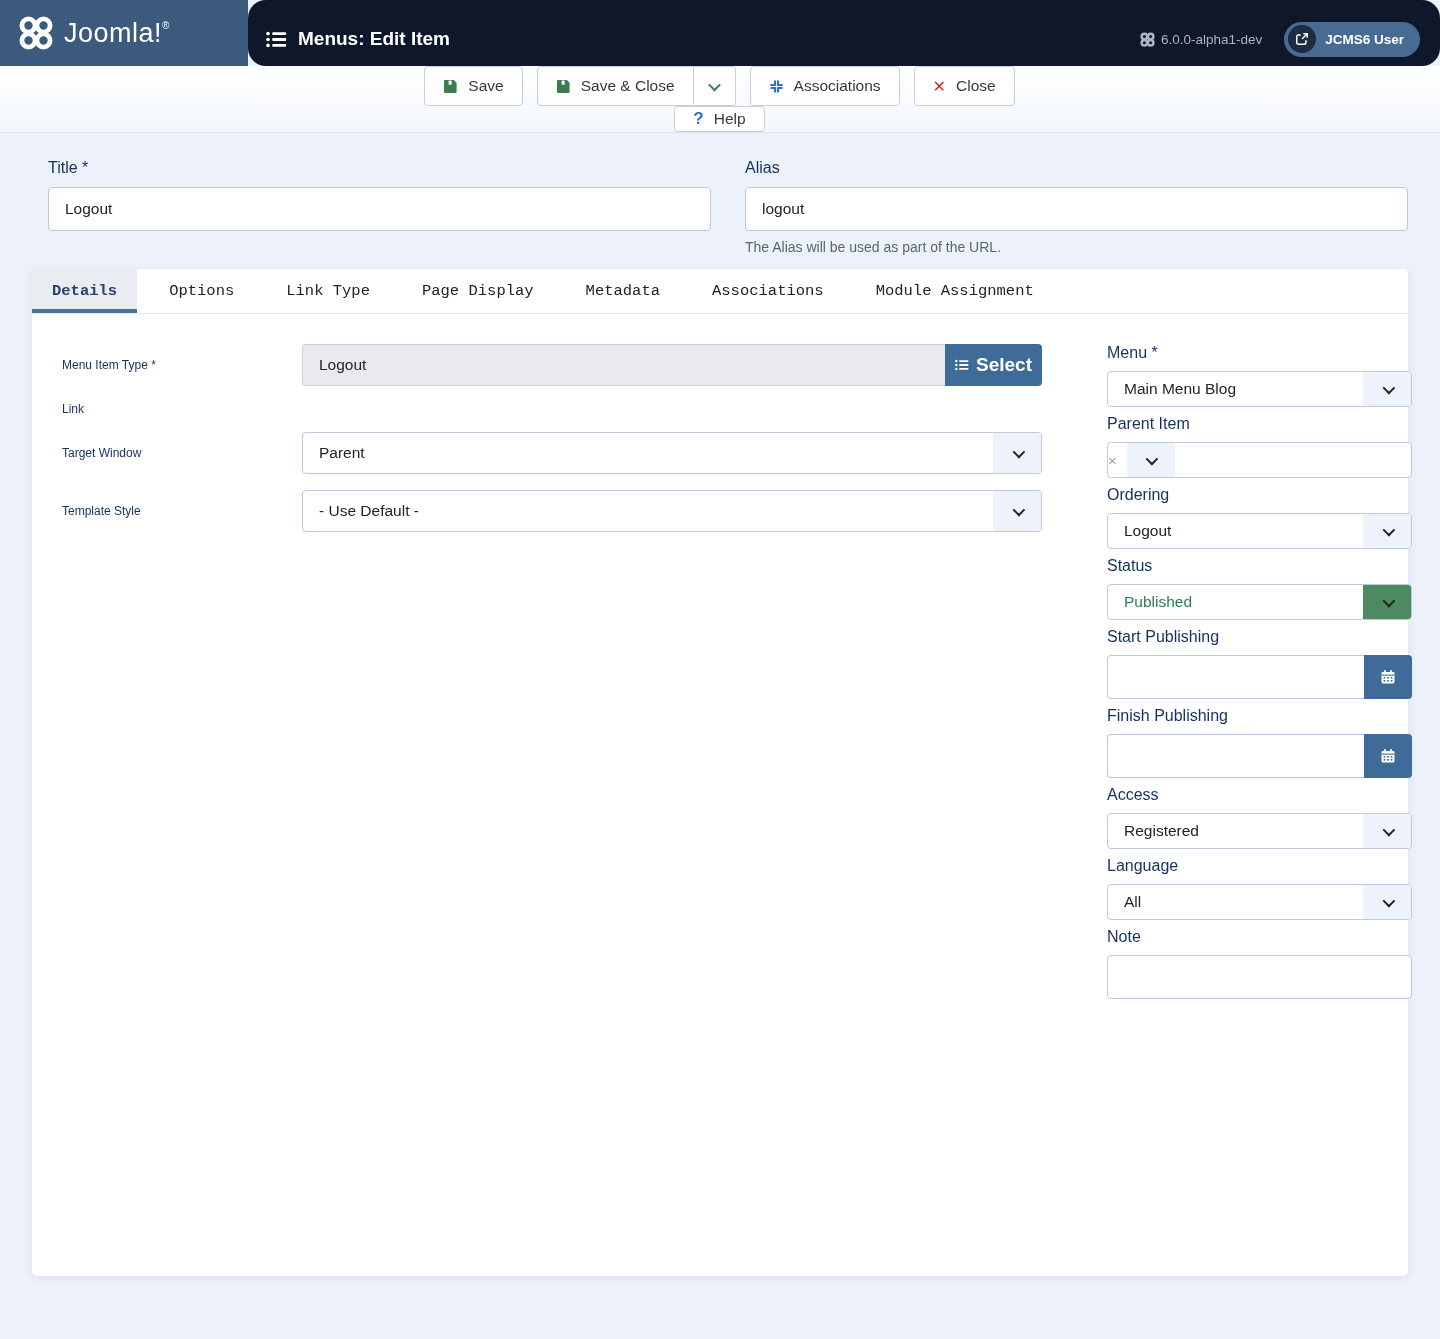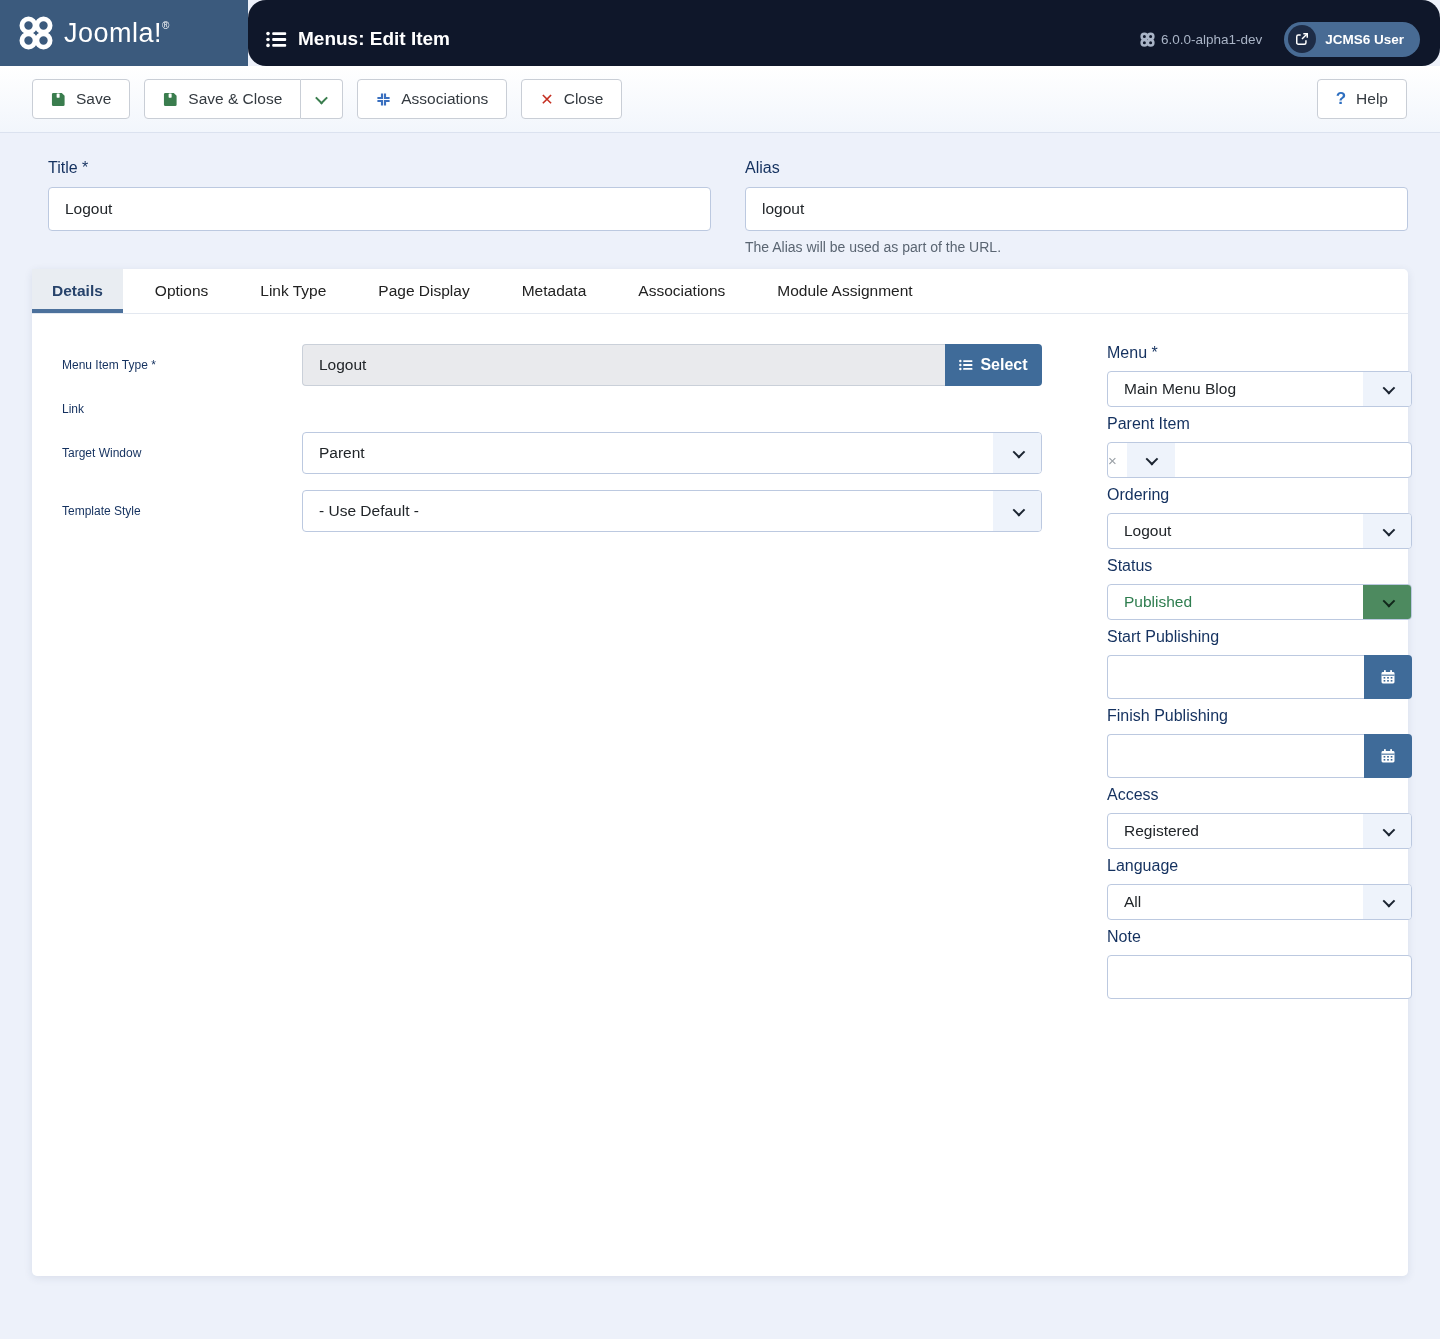--- a/index.html
+++ b/index.html
@@ -34,22 +34,23 @@
   .user-pill .circ {
     width:28px; height:28px; border-radius:50%; background:#1d2b45;
     display:flex; align-items:center; justify-content:center;
   }
   .user-pill .uname { color:#fff; font-size:13.5px; font-weight:bold; }
 
   
   .toolbar {
     height:67px; background:linear-gradient(#ffffff, #f2f6fc);
     border-bottom:1px solid #dbe2ef;
-    display:flex; align-items:center; justify-content:space-between;
+    display:flex; align-items:center; justify-content:flex-end;
     padding:0 33px 0 32px;
+    flex-direction:column;
   }
   .toolbar-left { display:flex; align-items:center; gap:14px; }
   .btn {
     display:flex; align-items:center; gap:10px; background:#fff;
     border:1px solid #c9ced6; border-radius:4px; height:40px;
     padding:0 18px; font-size:15.5px; color:#343a40; cursor:pointer;
     font-family:inherit;
   }
   .btn-group { display:flex; }
   .btn-group .btn.main { border-radius:4px 0 0 4px; }
@@ -71,21 +72,21 @@
     border-radius:4px; padding:0 16px; font-size:15.5px; color:#212529;
     font-family:inherit; outline:none;
   }
   .help-text { color:#5a6572; font-size:14px; margin-top:8px; }
 
   
   .card {
     margin:14px 32px 0 32px; background:#fff; border-radius:5px;
     box-shadow:0 2px 8px rgba(40,60,100,.10); height:1007px;
   }
-  .tabs { display:flex; border-bottom:1px solid #e3e8f0; }
+  .tabs { display:flex; border-bottom:1px solid #e3e8f0;font-family:Liberation Mono, monospace; }
   .tab {
     padding:0 20px; height:44px; display:flex; align-items:center;
     font-size:15.5px; color:#222; cursor:pointer; margin-right:12px;
   }
   .tab.active {
     background:#e9edf2; border-bottom:4px solid #4c719c;
     color:#27436b; font-weight:bold; padding-top:4px;
   }
 
   .content { display:flex; padding:30px 30px 0 30px; }
@@ -96,21 +97,21 @@
 
   .gray-input {
     height:42px; background:#e9eaed; border:1px solid #cad0d9; border-radius:4px;
     display:flex; align-items:center; padding:0 16px; font-size:15.5px; color:#212529;
   }
   .type-wrap { display:flex; width:740px; }
   .type-wrap .gray-input { flex:1; border-radius:4px 0 0 4px; border-right:none; }
   .select-btn {
     width:97px; background:#3f6b99; color:#fff; border:none; border-radius:0 4px 4px 0;
     display:flex; align-items:center; justify-content:center; gap:7px;
-    font-size:16px; font-weight:bold; cursor:pointer; font-family:inherit;
+    font-size:19px; font-weight:bold; cursor:pointer; font-family:inherit;
   }
 
   .sel {
     height:42px; background:#fff; border:1px solid #bcc9e0; border-radius:4px;
     display:flex; align-items:stretch; cursor:pointer; overflow:hidden;
   }
   .sel .sel-val { flex:1; display:flex; align-items:center; padding:0 16px; font-size:15.5px; color:#212529; }
   .sel .sel-caret {
     width:48px; background:#eef3fb; display:flex; align-items:center; justify-content:center;
   }

